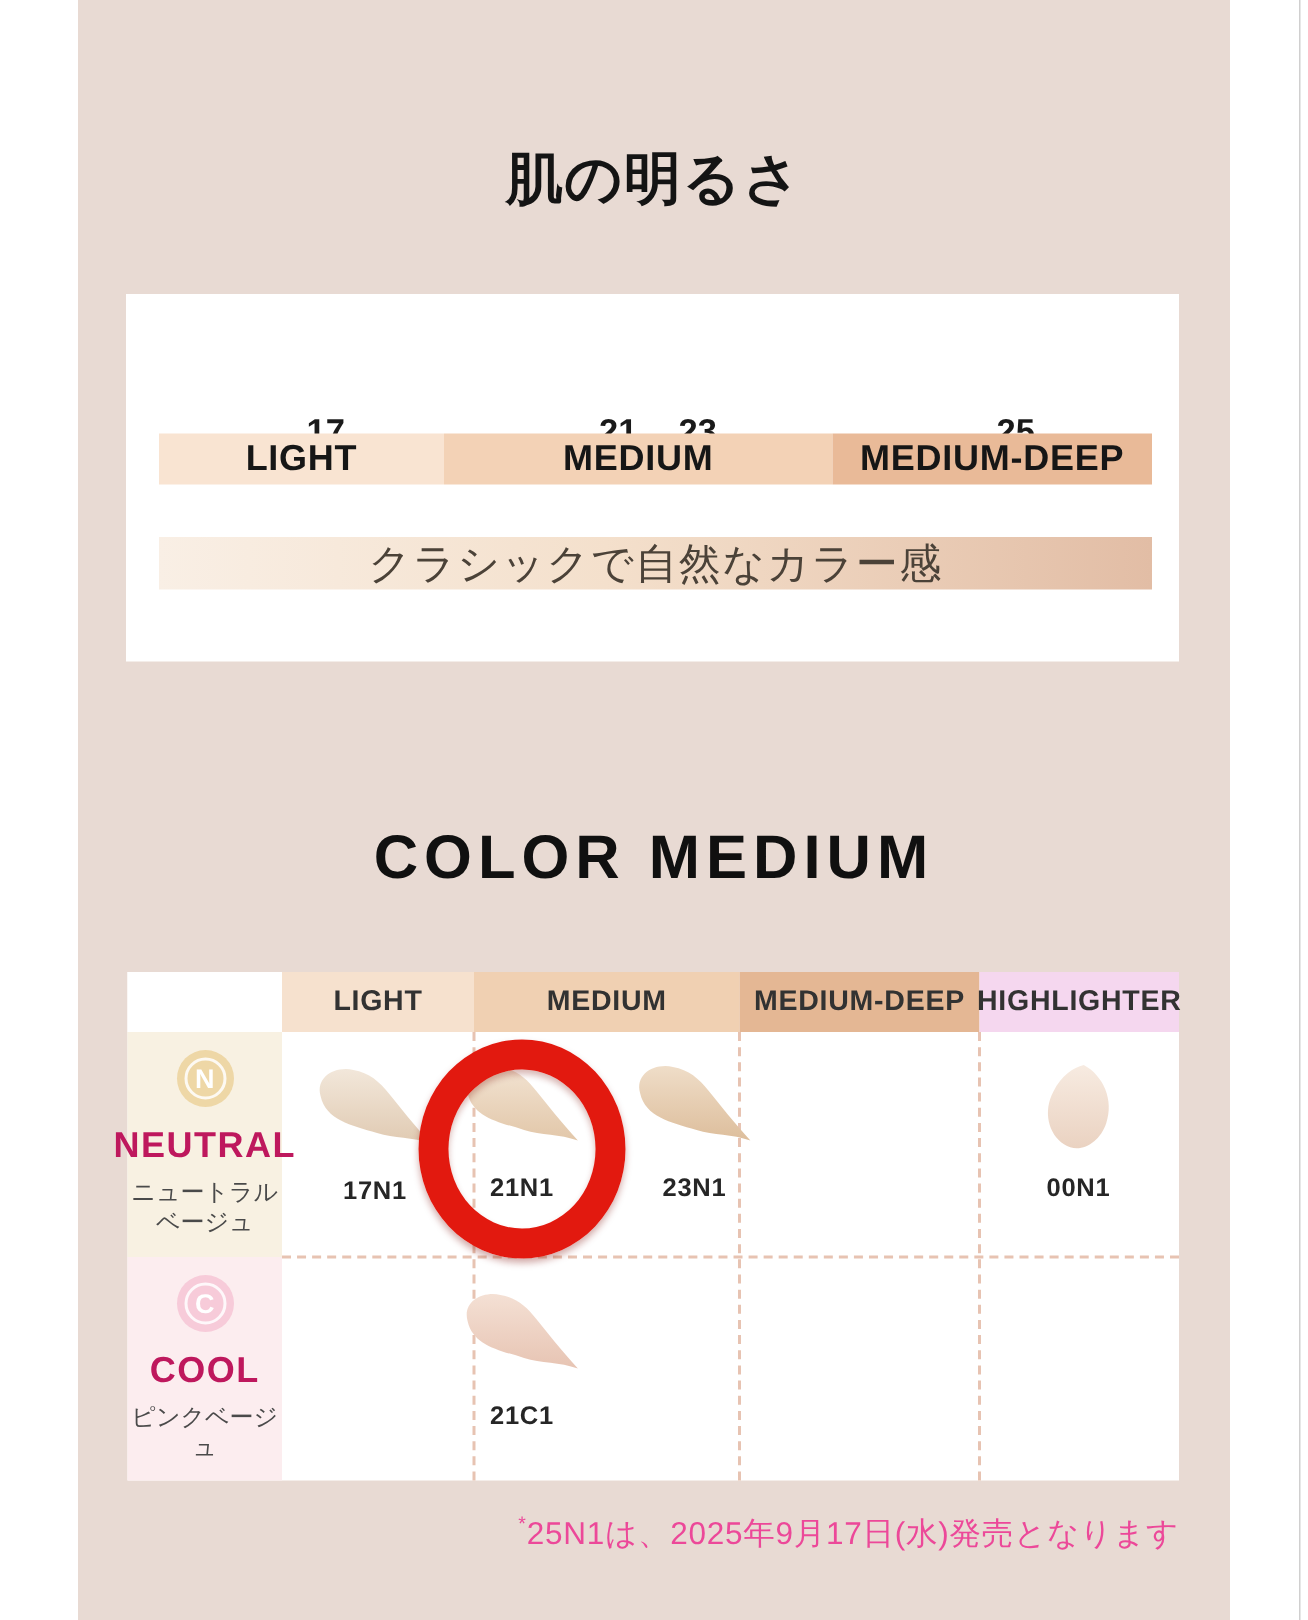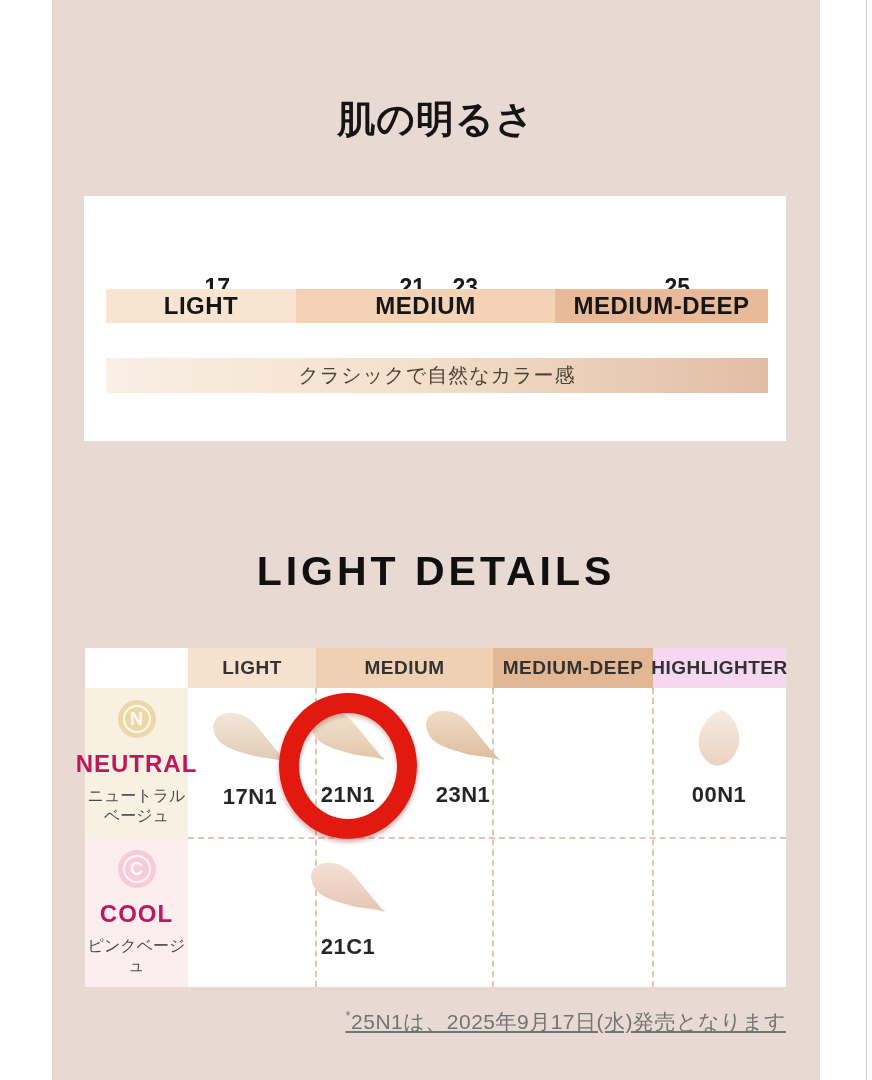--- a/index.html
+++ b/index.html
@@ -21,21 +21,21 @@
   .num-17{left:116px}.num-21{left:311px}.num-23{left:364px}.num-25{left:576px}
   .scale-bar{position:absolute;left:22px;top:93px;width:662px;height:34px;display:flex;}
   .scale-seg{height:34px;display:flex;align-items:center;justify-content:center;
     font-size:24px;font-weight:700;color:#161616;letter-spacing:.5px;}
   .seg-light{width:190px}.seg-medium{width:259px}.seg-medium-deep{width:213px}
   .tagline-bar{
     position:absolute;left:22px;top:162px;width:662px;height:35px;
     background:linear-gradient(90deg,#f9efe5 0%,#f4e0cc 45%,#e2bda5 100%);
     display:flex;align-items:center;justify-content:center;
   }
-  .tagline-text{font-size:20px;color:#4b4238;letter-spacing:1px;}
+  .tagline-text{font-size:28px;color:#4b4238;letter-spacing:1px;}
 
   
   .section-heading{
     position:absolute;left:52px;top:548px;width:768px;margin:0;text-align:center;
     font-size:41px;font-weight:700;color:#101010;letter-spacing:4px;
   }
   .color-table{position:absolute;left:85px;top:648px;width:701px;height:339px;background:#ffffff;}
   .col-header{position:absolute;top:0;height:40px;display:flex;align-items:center;justify-content:center;
     font-size:19px;font-weight:700;color:#323232;letter-spacing:.5px;}
   .ch-corner{left:0;width:103px;background:#ffffff;}
@@ -53,36 +53,36 @@
     border:2px solid rgba(255,255,255,.85);border-radius:50%;}
   .row-name{margin-top:12px;font-size:24px;font-weight:700;color:#be185d;letter-spacing:1px;}
   .row-jp{margin-top:8px;font-size:16px;color:#4a4a4a;line-height:1.25;text-align:center;}
 
   .vdash{position:absolute;top:40px;height:299px;width:0;border-left:2px dashed #e7c3b2;}
   .vd-1{left:230px}.vd-2{left:407px}.vd-3{left:567px}
   .hdash{position:absolute;left:103px;top:189px;width:598px;height:0;border-top:2px dashed #e7c3b2;}
 
   .swatch{position:absolute;width:96px;display:flex;flex-direction:column;align-items:center;}
   .swatch svg{display:block;}
-  .shade-code{margin-top:6px;font-size:22px;font-weight:700;color:#262626;letter-spacing:.5px;}
+  .shade-code{margin-top:6px;font-size:17px;font-weight:700;color:#262626;letter-spacing:.5px;}
   .sw-17n1{left:117px;top:60px;}
   .sw-21n1{left:215px;top:58px;}
   .sw-23n1{left:330px;top:58px;}
   .sw-25n1{left:440px;top:58px;}
   .sw-00n1{left:586px;top:56px;}
   .sw-21c1{left:215px;top:210px;}
 
   .highlight-ring{
     position:absolute;left:194px;top:45px;width:138px;height:146px;box-sizing:border-box;
     border:20px solid #e2190f;border-radius:50%;
     box-shadow:0 3px 5px rgba(125,15,8,.35), inset 0 3px 4px rgba(125,15,8,.30);
   }
 
   
-  .footnote{position:absolute;right:86px;top:1008px;font-size:21px;color:#737373;letter-spacing:.5px;text-decoration:underline;}
+  .footnote{position:absolute;right:86px;top:1008px;font-size:21px;color:#ec4899;letter-spacing:.5px;}
   .footnote sup{font-size:13px;vertical-align:top;line-height:1;position:relative;top:1px;}
 </style>
 </head>
 <body>
 
 <div class="canvas">
   <div class="content-area" style="background-color: rgb(232, 218, 211);"></div>
   <div class="edge-line"></div>
 
   <h1 class="page-title">肌の明るさ</h1>
@@ -103,21 +103,21 @@
       <div class="scale-seg seg-medium-deep" style="background-color: rgb(233, 186, 152);">
         <span>MEDIUM-DEEP</span>
       </div>
     </div>
 
     <div class="tagline-bar">
       <span class="tagline-text">クラシックで自然なカラー感</span>
     </div>
   </section>
 
-  <h2 class="section-heading">LIGHT DETAILS</h2>
+  <h2 class="section-heading">COLOR MEDIUM</h2>
 
   <section class="color-table">
     <div class="col-header ch-corner"></div>
     <div class="col-header ch-light" style="background-color: rgb(246, 225, 206);">
       <span>LIGHT</span>
     </div>
     <div class="col-header ch-medium" style="background-color: rgb(240, 208, 178);">
       <span>MEDIUM</span>
     </div>
     <div class="col-header ch-medium-deep" style="background-color: rgb(228, 183, 148);">

